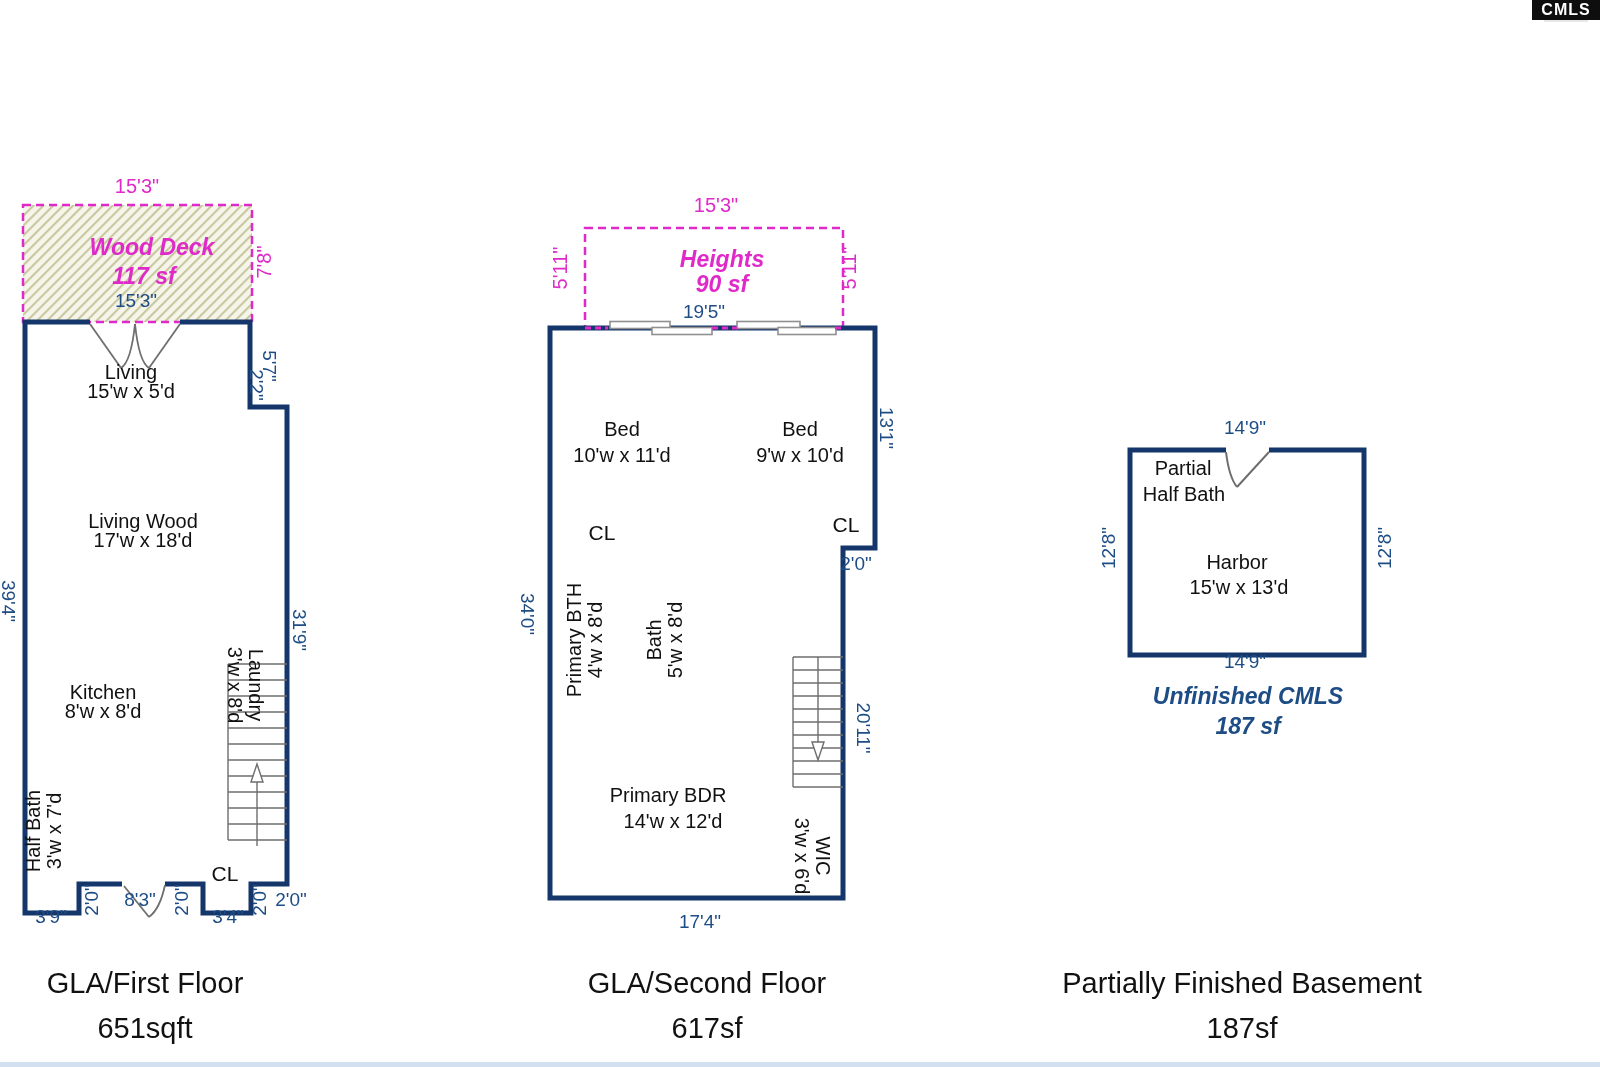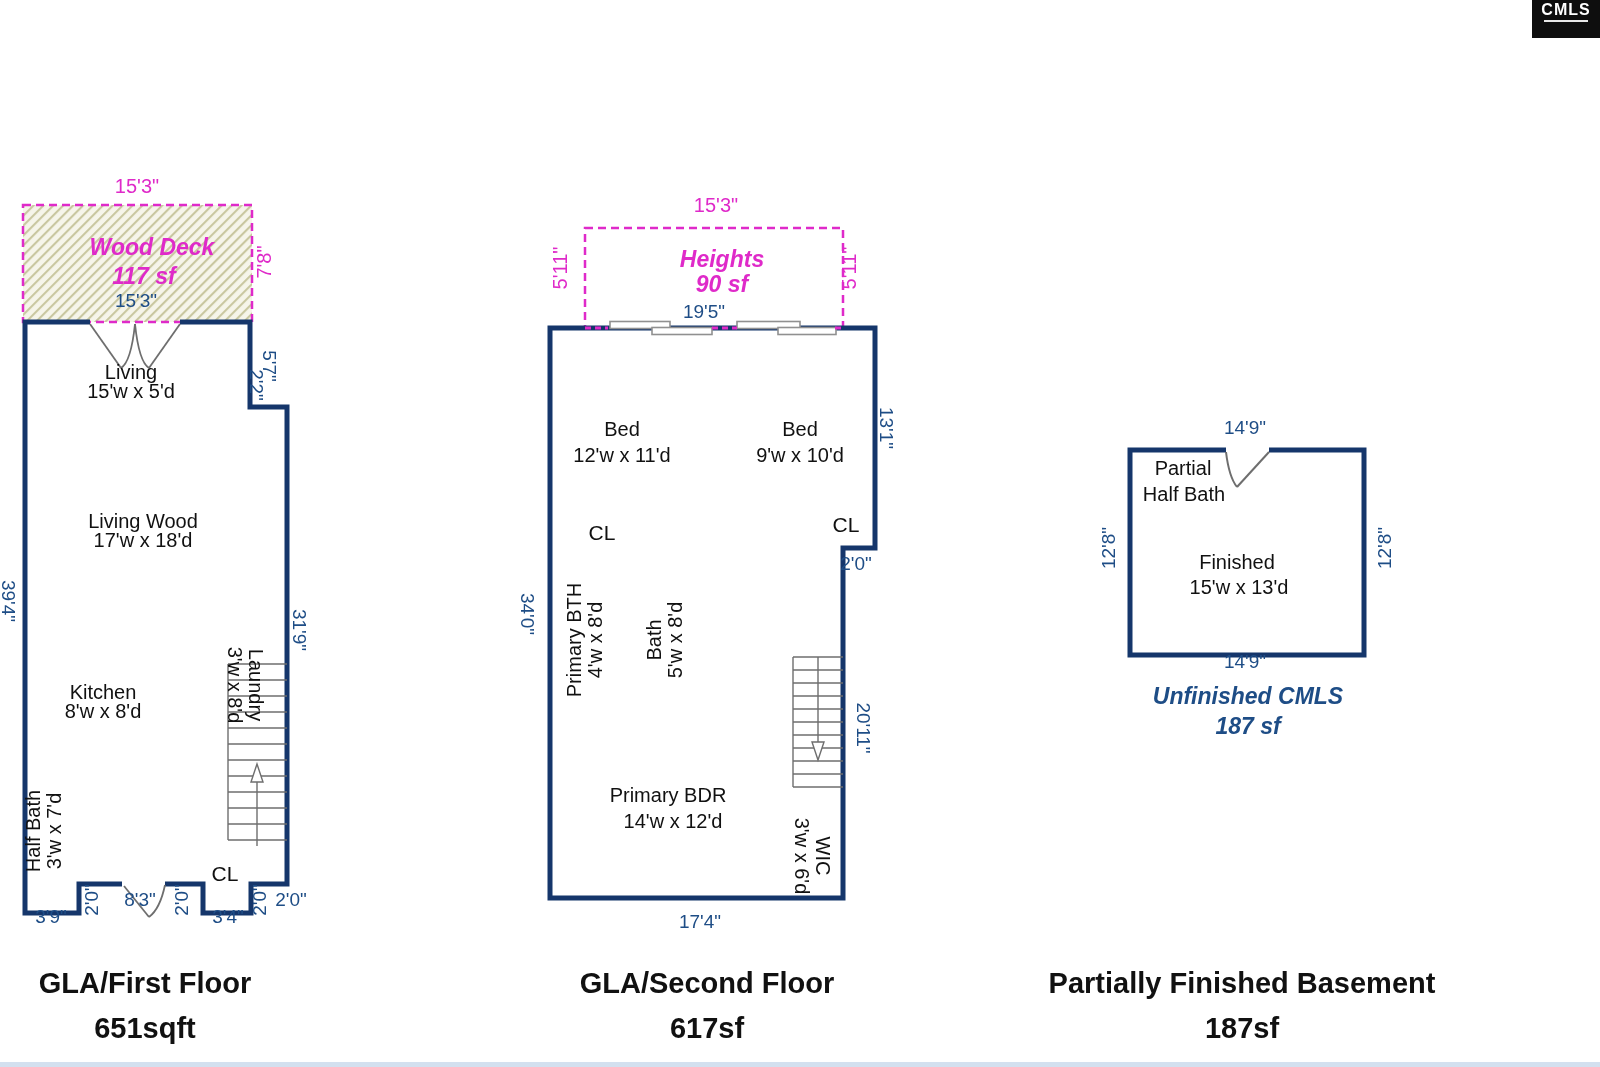--- a/index.html
+++ b/index.html
@@ -7,35 +7,35 @@
     position:relative; width:1600px; height:1067px; background:#ffffff;
     font-family:"Liberation Sans", sans-serif; overflow:hidden;
   }
   svg.plan { position:absolute; left:0; top:0; }
   .page-title {
     position:absolute; left:0; top:74px; width:1420px; text-align:center;
     font-size:31px; font-weight:bold; color:#111; letter-spacing:-0.5px;
     white-space:nowrap;
   }
   .logo {
-    position:absolute; left:1532px; top:0; width:68px; height:38px;
+    position:absolute; left:1532px; top:0; width:68px; height:20px;
     background:#0e0e0e; color:#fff; text-align:center;
   }
   .logo .logo-main { display:block; font-size:16px; font-weight:bold; letter-spacing:1px; line-height:20px; }
   .logo .logo-sub { display:block; margin:0 auto; width:44px; height:2px; background:#e8e8e8; }
   .lbl {
     position:absolute; transform:translate(-50%,-50%);
     font-size:20px; color:#111; white-space:nowrap; text-align:center; line-height:21px;
   }
   .dim  { font-size:19px; color:#1e4d86; }
   .mdim { font-size:20px; color:#df2ac9; }
   .magb { font-size:23px; color:#df2ac9; font-weight:bold; font-style:italic;margin-left:16px; }
   .navyb{ font-size:23px; color:#1e4d86; font-weight:bold; font-style:italic; }
   .cl   { font-size:21px; }
-  .ftitle { font-size:29px; font-weight:bold; }
+  .ftitle { font-size:29px; font-weight:normal; }
   .r90  { transform:translate(-50%,-50%) rotate(90deg); }
   .rm90 { transform:translate(-50%,-50%) rotate(-90deg); }
   .bottom-strip {
     position:absolute; left:0; top:1062px; width:1600px; height:5px; background:#d3e0ef;
   }
 </style>
 </head>
 <body>
 
 <div class="canvas">
@@ -162,21 +162,21 @@
   <div class="lbl dim" style="left:291px; top:899px">2'0"</div>
 
   <div class="lbl mdim" style="left:716px; top:205px">15'3"</div>
   <div class="lbl mdim rm90" style="left:560px; top:268px">5'11"</div>
   <div class="lbl mdim rm90" style="left:849px; top:268px">5'11"</div>
   <div class="lbl magb" style="left:706px; top:259px">Heights</div>
   <div class="lbl magb" style="left:706px; top:284px">90 sf</div>
   <div class="lbl dim" style="left:704px; top:311px">19'5"</div>
 
   <div class="lbl" style="left:622px; top:429px">Bed</div>
-  <div class="lbl" style="left:622px; top:455px">12'w x 11'd</div>
+  <div class="lbl" style="left:622px; top:455px">10'w x 11'd</div>
   <div class="lbl" style="left:800px; top:429px">Bed</div>
   <div class="lbl" style="left:800px; top:455px">9'w x 10'd</div>
   <div class="lbl dim r90" style="left:886px; top:428px">13'1"</div>
   <div class="lbl cl" style="left:602px; top:532px">CL</div>
   <div class="lbl cl" style="left:846px; top:524px">CL</div>
   <div class="lbl dim" style="left:856px; top:563px">2'0"</div>
   <div class="lbl dim r90" style="left:527px; top:614px">34'0"</div>
   <div class="lbl rm90" style="left:585px; top:640px">
     <div>Primary BTH</div>
     <div>4'w x 8'd</div>
@@ -192,21 +192,21 @@
     <div>WIC</div>
     <div>3'w x 6'd</div>
   </div>
   <div class="lbl dim" style="left:700px; top:921px">17'4"</div>
 
   <div class="lbl dim" style="left:1245px; top:427px">14'9"</div>
   <div class="lbl" style="left:1183px; top:468px">Partial</div>
   <div class="lbl" style="left:1184px; top:494px">Half Bath</div>
   <div class="lbl dim rm90" style="left:1108px; top:548px">12'8"</div>
   <div class="lbl dim rm90" style="left:1384px; top:548px">12'8"</div>
-  <div class="lbl" style="left:1237px; top:562px">Finished</div>
+  <div class="lbl" style="left:1237px; top:562px">Harbor</div>
   <div class="lbl" style="left:1239px; top:587px">15'w x 13'd</div>
   <div class="lbl dim" style="left:1245px; top:661px">14'9"</div>
   <div class="lbl navyb" style="left:1248px; top:696px">Unfinished CMLS</div>
   <div class="lbl navyb" style="left:1248px; top:726px">187 sf</div>
 
   <div class="lbl ftitle" style="left:145px; top:983px">GLA/First Floor</div>
   <div class="lbl ftitle" style="left:145px; top:1028px">651sqft</div>
   <div class="lbl ftitle" style="left:707px; top:983px">GLA/Second Floor</div>
   <div class="lbl ftitle" style="left:707px; top:1028px">617sf</div>
   <div class="lbl ftitle" style="left:1242px; top:983px">Partially Finished Basement</div>

